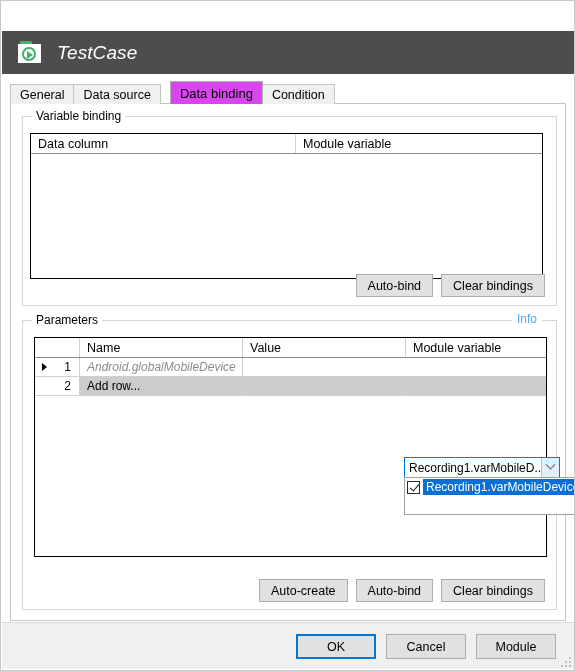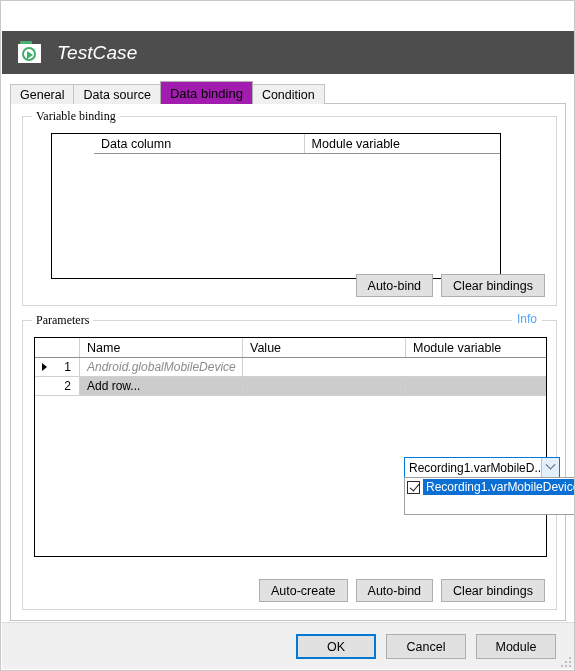--- a/index.html
+++ b/index.html
@@ -115,25 +115,26 @@
     color: #000000;
     background: #f0f0f0;
     border: 1px solid #c4c4c4;
     border-bottom: none;
     margin-right: -1px;
     white-space: nowrap;
     cursor: default;
   }
   .tab.active {
     height: 23px;
-    background: #a21caf;
+    background: #d946ef;
     border-color: #b0b0b0;
     position: relative;
     z-index: 4;
     font-size: 13px;
+    margin-left: 10px;
   }
 
   
   #tabpage {
     position: absolute; left: 9px; top: 102px;
     width: 556px; height: 518px;
     background: #ffffff;
     border: 1px solid #c4c4c4;
     z-index: 2;
   }
@@ -144,21 +145,20 @@
     border: 1px solid #d6d6d6;
   }
   .gb-title {
     position: absolute;
     top: -8px; left: 9px;
     background: #ffffff;
     padding: 0 4px;
     font-size: 12px;
     color: #000000;
     white-space: nowrap;
-    font-family: Liberation Serif, serif;
   }
   .gb-info {
     position: absolute;
     top: -9px; right: 14px;
     background: #ffffff;
     padding: 0 5px;
     font-size: 12px;
     color: #4da6ff;
     cursor: pointer;
     white-space: nowrap;
@@ -230,22 +230,22 @@
     width: 0; height: 0;
     border-left: 5px solid #000000;
     border-top: 4px solid transparent;
     border-bottom: 4px solid transparent;
   }
   .italic-muted { font-style: italic; color: #8c8c8c; }
   .addrow .gr-cell { background: #cccccc; }
   .addrow .rowhdr { background: #ffffff; }
 
   #grid-variable-binding {
-    left: 28px; top: 16px;
-    width: 450px; height: 146px; padding-left: 42px;
+    left: 7px; top: 16px;
+    width: 513px; height: 146px;
   }
   #grid-parameters {
     left: 11px; top: 16px;
     width: 513px; height: 220px;
   }
 
   
   #combo-editor {
     position: absolute;
     left: 393px; top: 353px;

